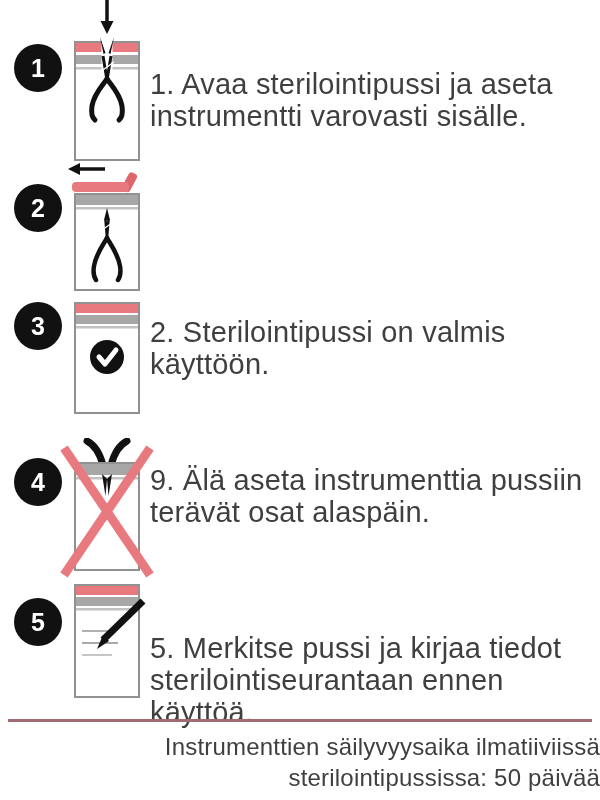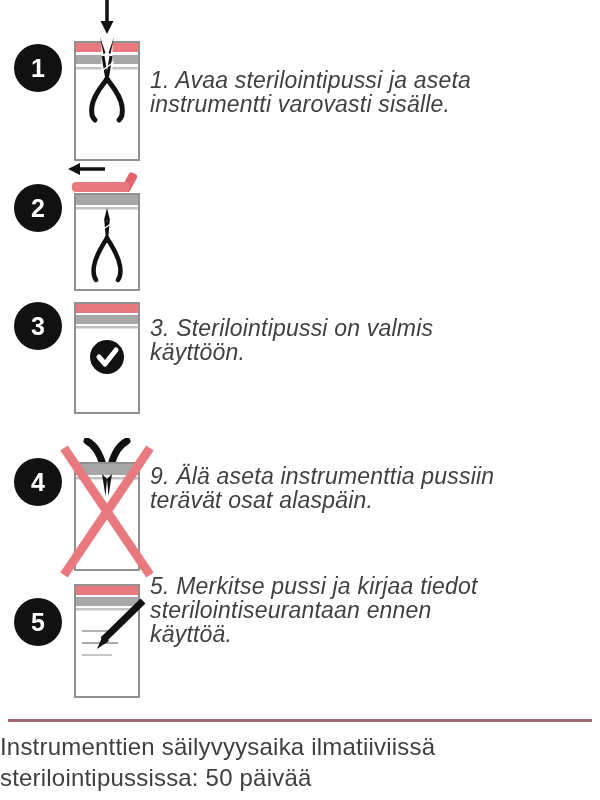--- a/index.html
+++ b/index.html
@@ -8,27 +8,26 @@
     font-family:"Liberation Sans", sans-serif; overflow:hidden;
   }
   .badge {
     position:absolute; left:14px; width:48px; height:48px; border-radius:50%;
     background:#111111; color:#ffffff; display:flex; align-items:center; justify-content:center;
     font-size:25px; font-weight:700; font-family:"Liberation Sans", sans-serif;
   }
   .illus { position:absolute; left:57px; }
   .step-text {
     position:absolute; left:150px; width:445px;
-    font-size:23px; line-height:24px; color:#3f3f3f; letter-spacing:0.2px;
+    font-size:29px; line-height:32px; color:#3f3f3f; letter-spacing:0.2px;
     white-space:pre-line;
-    font-style:italic;
   }
   .divider { position:absolute; left:8px; right:8px; height:3px; background:#a26b74; }
   .footer-text {
-    position:absolute; left:0; width:600px; text-align:left;
+    position:absolute; left:0; width:600px; text-align:right;
     font-size:24px; line-height:31px; color:#3f3f3f; letter-spacing:0.2px;
     white-space:pre-line;
   }
 </style>
 </head>
 <body>
 
 <div id="canvas">
 
   <div class="badge" style="top:44px">1</div>
@@ -70,21 +69,21 @@
 
   <div class="badge" style="top:302px">3</div>
   <svg class="illus" style="top:300px" width="100" height="116" viewBox="0 0 100 116">
     <rect x="18" y="3" width="64" height="110" fill="#ffffff" stroke="#919191" stroke-width="2"></rect>
     <rect x="19" y="4" width="62" height="9" fill="#e87a7f"></rect>
     <rect x="19" y="15" width="62" height="9" fill="#a7a7a7"></rect>
     <rect x="19" y="26" width="62" height="2.5" fill="#c2c2c2"></rect>
     <circle cx="50" cy="57" r="17" fill="#111111"></circle>
     <path d="M42,57 L48,64 L59,50" stroke="#ffffff" stroke-width="5" fill="none" stroke-linecap="round" stroke-linejoin="round"></path>
   </svg>
-  <div class="step-text" style="top:316px">3. Sterilointipussi on valmis
+  <div class="step-text" style="top:316px">2. Sterilointipussi on valmis
 käyttöön.</div>
 
   <div class="badge" style="top:458px">4</div>
   <svg class="illus" style="top:438px" width="100" height="140" viewBox="0 0 100 140">
     <path d="M46,27 C43,16 38,7 30,3" stroke="#111111" stroke-width="7" fill="none" stroke-linecap="round"></path>
     <path d="M54,27 C57,16 62,7 70,3" stroke="#111111" stroke-width="7" fill="none" stroke-linecap="round"></path>
     <rect x="18" y="25" width="64" height="107" fill="#ffffff" stroke="#919191" stroke-width="2"></rect>
     <rect x="19" y="26" width="62" height="11" fill="#a7a7a7"></rect>
     <rect x="19" y="39" width="62" height="2.5" fill="#c2c2c2"></rect>
     <path d="M45,36 L48.5,58 L50,41 Z" fill="#111111"></path>
@@ -100,21 +99,21 @@
     <rect x="18" y="2" width="64" height="112" fill="#ffffff" stroke="#919191" stroke-width="2"></rect>
     <rect x="19" y="3" width="62" height="9" fill="#e87a7f"></rect>
     <rect x="19" y="14" width="62" height="9" fill="#a7a7a7"></rect>
     <rect x="19" y="25" width="62" height="2.5" fill="#c2c2c2"></rect>
     <line x1="25" y1="48" x2="57" y2="48" stroke="#a9a9a9" stroke-width="1.8"></line>
     <line x1="25" y1="60" x2="61" y2="60" stroke="#a9a9a9" stroke-width="1.8"></line>
     <line x1="25" y1="72" x2="55" y2="72" stroke="#c0c0c0" stroke-width="1.8"></line>
     <polygon points="40,66 46,52 52,58" fill="#111111"></polygon>
     <line x1="46" y1="57" x2="86" y2="18" stroke="#111111" stroke-width="7"></line>
   </svg>
-  <div class="step-text" style="top:574px">5. Merkitse pussi ja kirjaa tiedot
+  <div class="step-text" style="top:632px">5. Merkitse pussi ja kirjaa tiedot
 sterilointiseurantaan ennen
 käyttöä.</div>
 
   <div class="divider" style="top:719px"></div>
   <div class="footer-text" style="top:731px">Instrumenttien säilyvyysaika ilmatiiviissä
 sterilointipussissa: 50 päivää</div>
 
 </div>
 
 </body></html>

